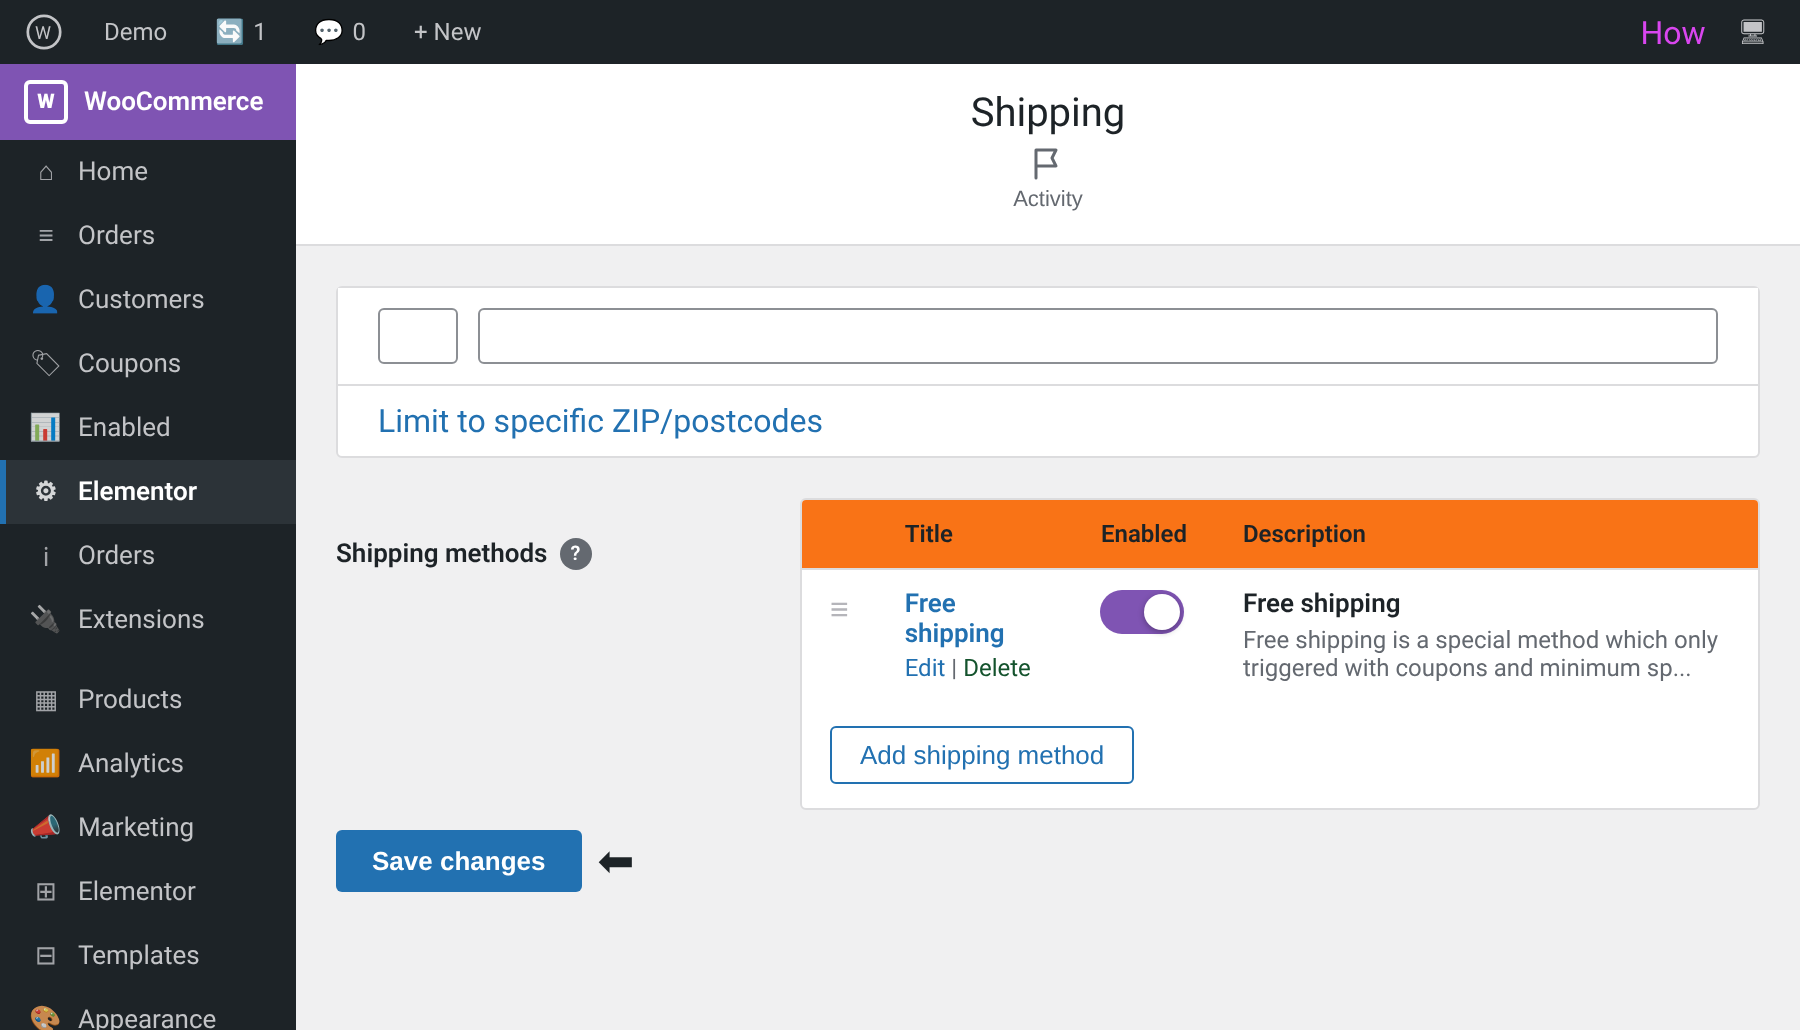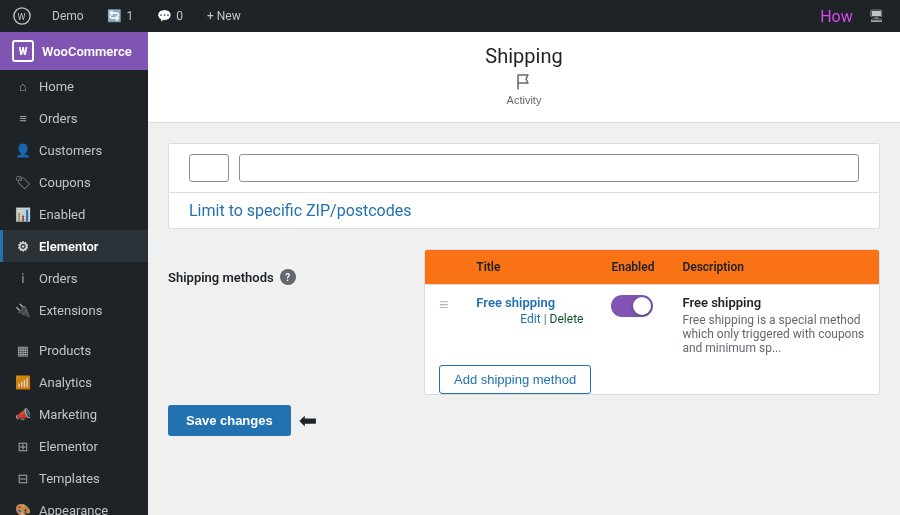--- a/index.html
+++ b/index.html
@@ -169,21 +169,21 @@
       color: #2271b1;
       text-decoration: none;
       font-size: 16px;
       padding: 8px 20px;
       display: block;
     }
 
     
     .shipping-methods-layout {
       display: flex;
-      gap: 36px;
+      gap: 12px;
       align-items: flex-start;
     }
     .shipping-methods-label {
       width: 220px;
       flex-shrink: 0;
       display: flex;
       align-items: center;
       gap: 6px;
       font-size: 13px;
       font-weight: 600;
@@ -243,21 +243,21 @@
     }
 
     .free-shipping-link {
       color: #2271b1;
       text-decoration: none;
       font-weight: 600;
       display: block;
       margin-bottom: 2px;
     }
     .edit-delete-links { display: flex; gap: 0; }
-    .edit-link { color: #2271b1; text-decoration: none; font-size: 12px; margin-left: 44px; }
+    .edit-link { color: #2271b1; text-decoration: none; font-size: 12px; }
     .delete-link { color: #14532d; text-decoration: none; font-size: 12px; }
     .link-sep { color: #646970; font-size: 12px; margin: 0 3px; }
 
     
     .toggle-switch {
       width: 42px;
       height: 22px;
       background: #7f54b3;
       border-radius: 11px;
       position: relative;
@@ -281,21 +281,21 @@
       font-size: 13px;
       font-weight: 600;
       margin-bottom: 3px;
     }
     .description-sub {
       color: #646970;
       font-size: 12px;
     }
 
     .add-shipping-btn {
-      margin: 0 14px;
+      margin: 12px 14px;
       padding: 6px 14px;
       background: #fff;
       border: 1px solid #2271b1;
       color: #2271b1;
       border-radius: 3px;
       font-size: 13px;
       cursor: pointer;
     }
 
     

